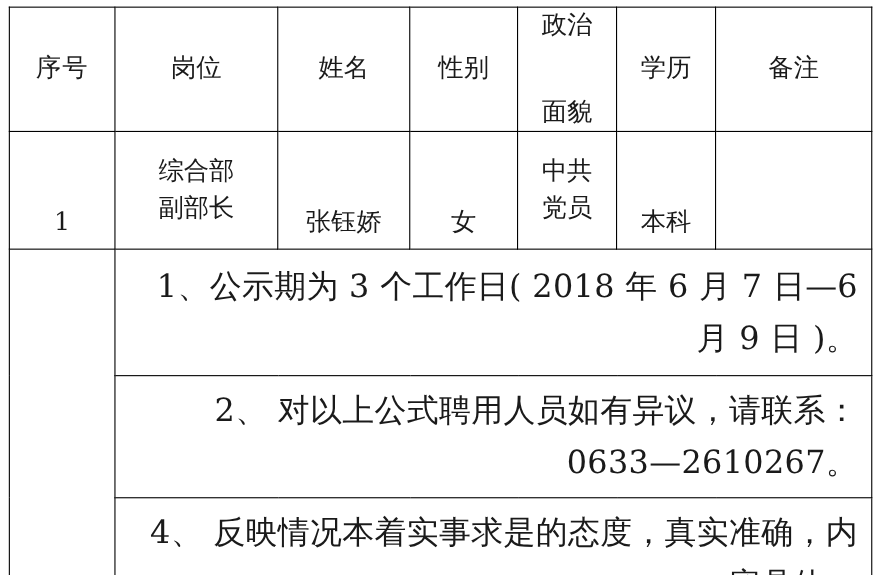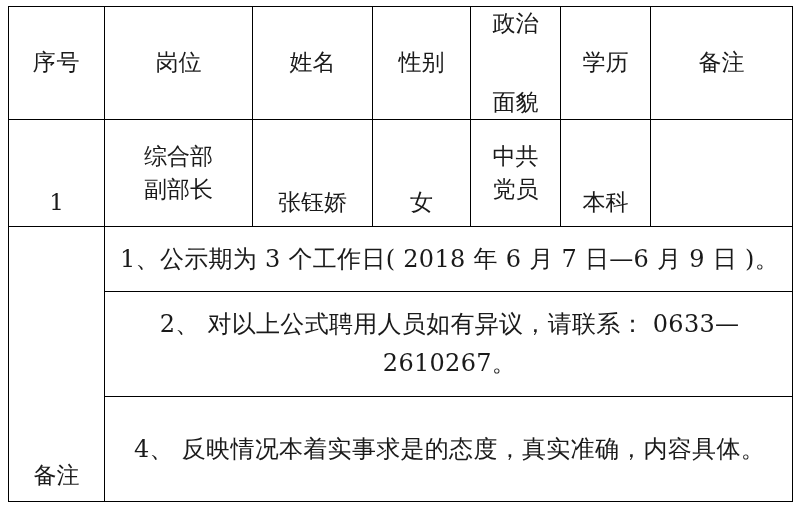--- a/index.html
+++ b/index.html
@@ -93,23 +93,23 @@
     padding-bottom: 10px;
     box-sizing: border-box;
   }
   
   td.note-cell {
     text-align: left;
     vertical-align: middle;
   }
   .note-inner {
     padding: 8px 12px 8px 14px;
-    font-size: 24px;
+    font-size: 29px;
     line-height: 1.62;
-    text-align: center;
+    text-align: right;
     letter-spacing: 0.3px;
   }
   .note-1 .note-inner { padding-top: 10px; padding-bottom: 10px; }
   tr.note-row-1 td { height: 64px; }
   tr.note-row-2 td { height: 104px; }
   tr.note-row-3 td { height: 104px; }
   .nowrap-seq { letter-spacing: 1px; }
 </style>
 </head>
 <body>

